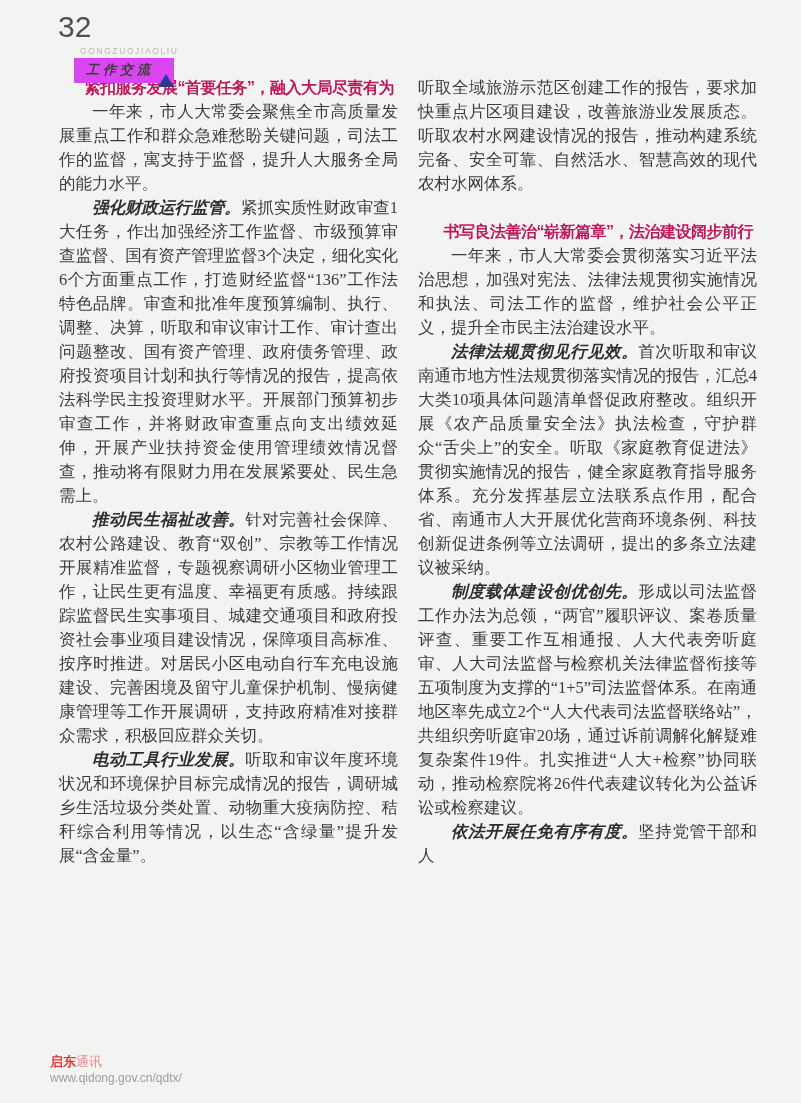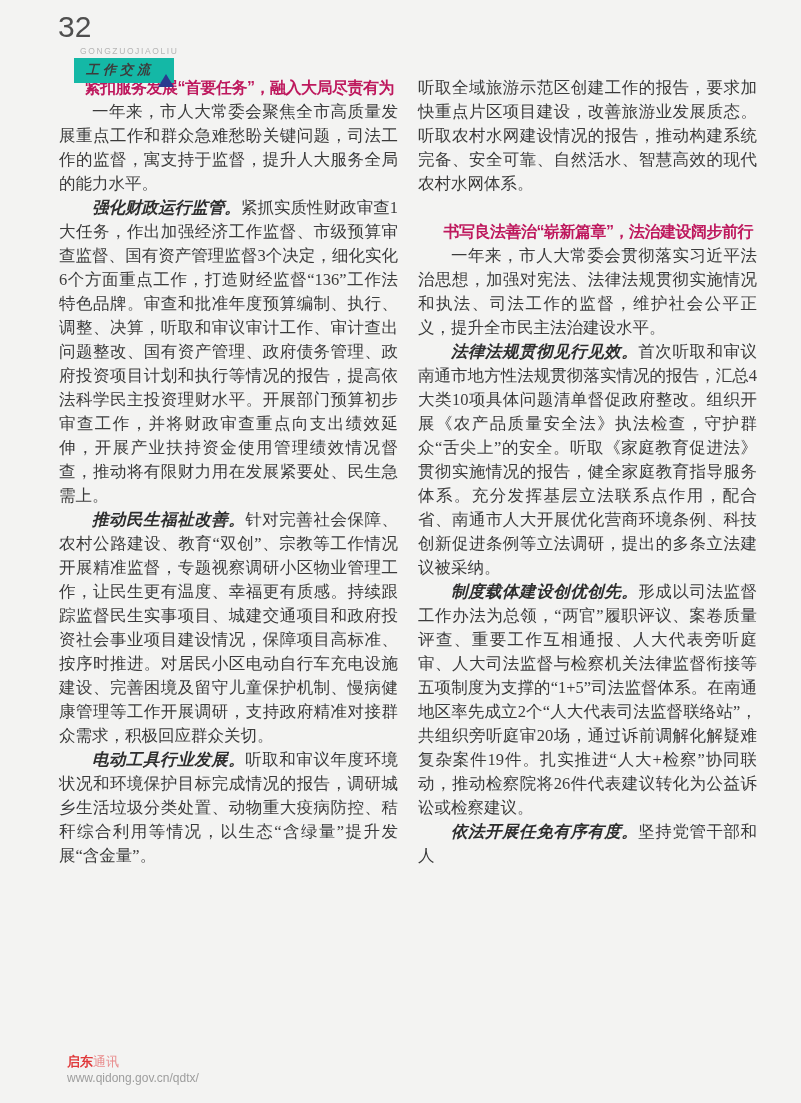--- a/index.html
+++ b/index.html
@@ -21,21 +21,21 @@
     font-size:30px;color:#4f4f4f;line-height:34px;
   }
   .section-tag{margin-left:16px;margin-top:2px;}
   .section-pinyin{
     font-family:"Liberation Sans","DejaVu Sans",sans-serif;
     font-size:8.5px;letter-spacing:1.6px;color:#b5b5b5;
     margin:0 0 2px 6px;
   }
   .tag-box{
     position:relative;display:inline-block;
-    background:#14b8a6;
+    background:#d946ef;
     padding:3px 20px 4px 12px;
     font-size:13px;color:#3c3c3c;letter-spacing:4px;
     font-style:italic;font-weight:bold;
   }
   .tri{
     position:absolute;right:0px;bottom:-4px;
     width:0;height:0;
     border-left:8px solid transparent;
     border-right:8px solid transparent;
     border-bottom:13px solid #2a3b8f;
@@ -59,21 +59,21 @@
     font-weight:bold;color:#be185d;
     font-size:16px;line-height:24px;
     letter-spacing:-0.5px;
     text-indent:1.6em;white-space:nowrap;
   }
   .col-heading.spaced{margin-top:24px;}
   .lead{font-weight:bold;font-style:italic;color:#2e2e2e;}
 
   
   .page-footer{
-    position:absolute;left:67px;bottom:18px;margin-top:20px;
+    position:absolute;left:50px;bottom:18px;margin-top:20px;
   }
   .brand{font-size:13px;line-height:15px;font-family:"Liberation Sans","DejaVu Sans",sans-serif;}
   .brand-strong{color:#e0393b;font-weight:bold;}
   .brand-light{color:#e88b8c;}
   .footer-url{
     font-family:"Liberation Sans","DejaVu Sans",sans-serif;
     font-size:12px;color:#9d9d9d;margin-top:2px;
   }
 </style>
 </head>

